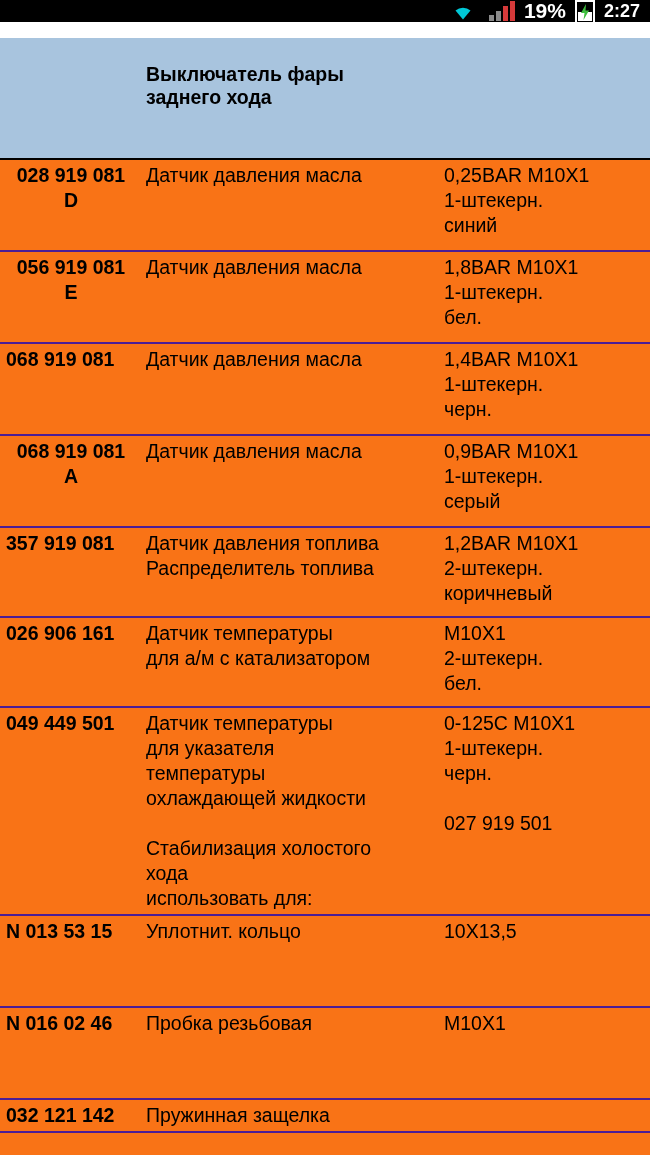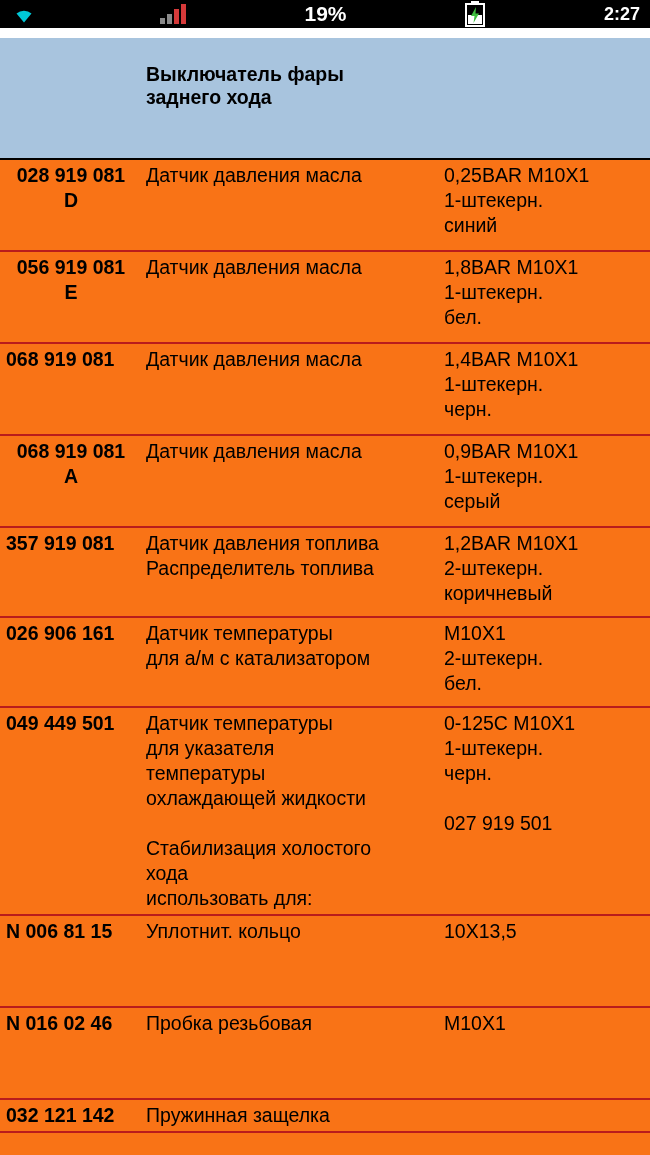--- a/index.html
+++ b/index.html
@@ -10,26 +10,26 @@
   body {
     width: 650px;
     height: 1155px;
     font-family: "Liberation Sans", sans-serif;
     overflow: hidden;
     position: relative;
   }
 
   
   .statusbar {
-    height: 28px;
+    height: 22px;
     background: #000000;
     color: #ffffff;
     display: flex;
     align-items: center;
-    justify-content: space-between;
+    justify-content: flex-end;
     padding-right: 10px;
     box-sizing: border-box;
   }
   .statusbar .sb-item {
     display: flex;
     align-items: center;
     margin-left: 9px;
   }
   .battery-pct {
     font-size: 21px;
@@ -61,21 +61,21 @@
     border-collapse: collapse;
     width: 650px;
     table-layout: fixed;
   }
   table.parts td {
     vertical-align: top;
     padding: 3px 4px 3px 6px;
     font-size: 19.5px;
     line-height: 25px;
     color: #000000;
-    border-bottom: 2px solid #b91c1c;
+    border-bottom: 2px solid #4c1d95;
   }
   table.parts tr.header-row td {
     background: #a8c4de;
     border-bottom: 2px solid #000000;
     font-weight: bold;
     padding-top: 0;
   }
   .col-code {
     width: 130px;
     font-weight: bold;
@@ -215,21 +215,21 @@
 хода
 использовать для:</td>
         <td class="col-spec">0-125C M10X1
 1-штекерн.
 черн.
 
 027 919 501</td>
       </tr>
 
       <tr class="row-tall">
-        <td class="col-code">N 006 81 15</td>
+        <td class="col-code">N 013 53 15</td>
         <td class="col-desc">Уплотнит. кольцо</td>
         <td class="col-spec">10X13,5</td>
       </tr>
 
       <tr class="row-tall">
         <td class="col-code">N 016 02 46</td>
         <td class="col-desc">Пробка резьбовая</td>
         <td class="col-spec">M10X1</td>
       </tr>
 

